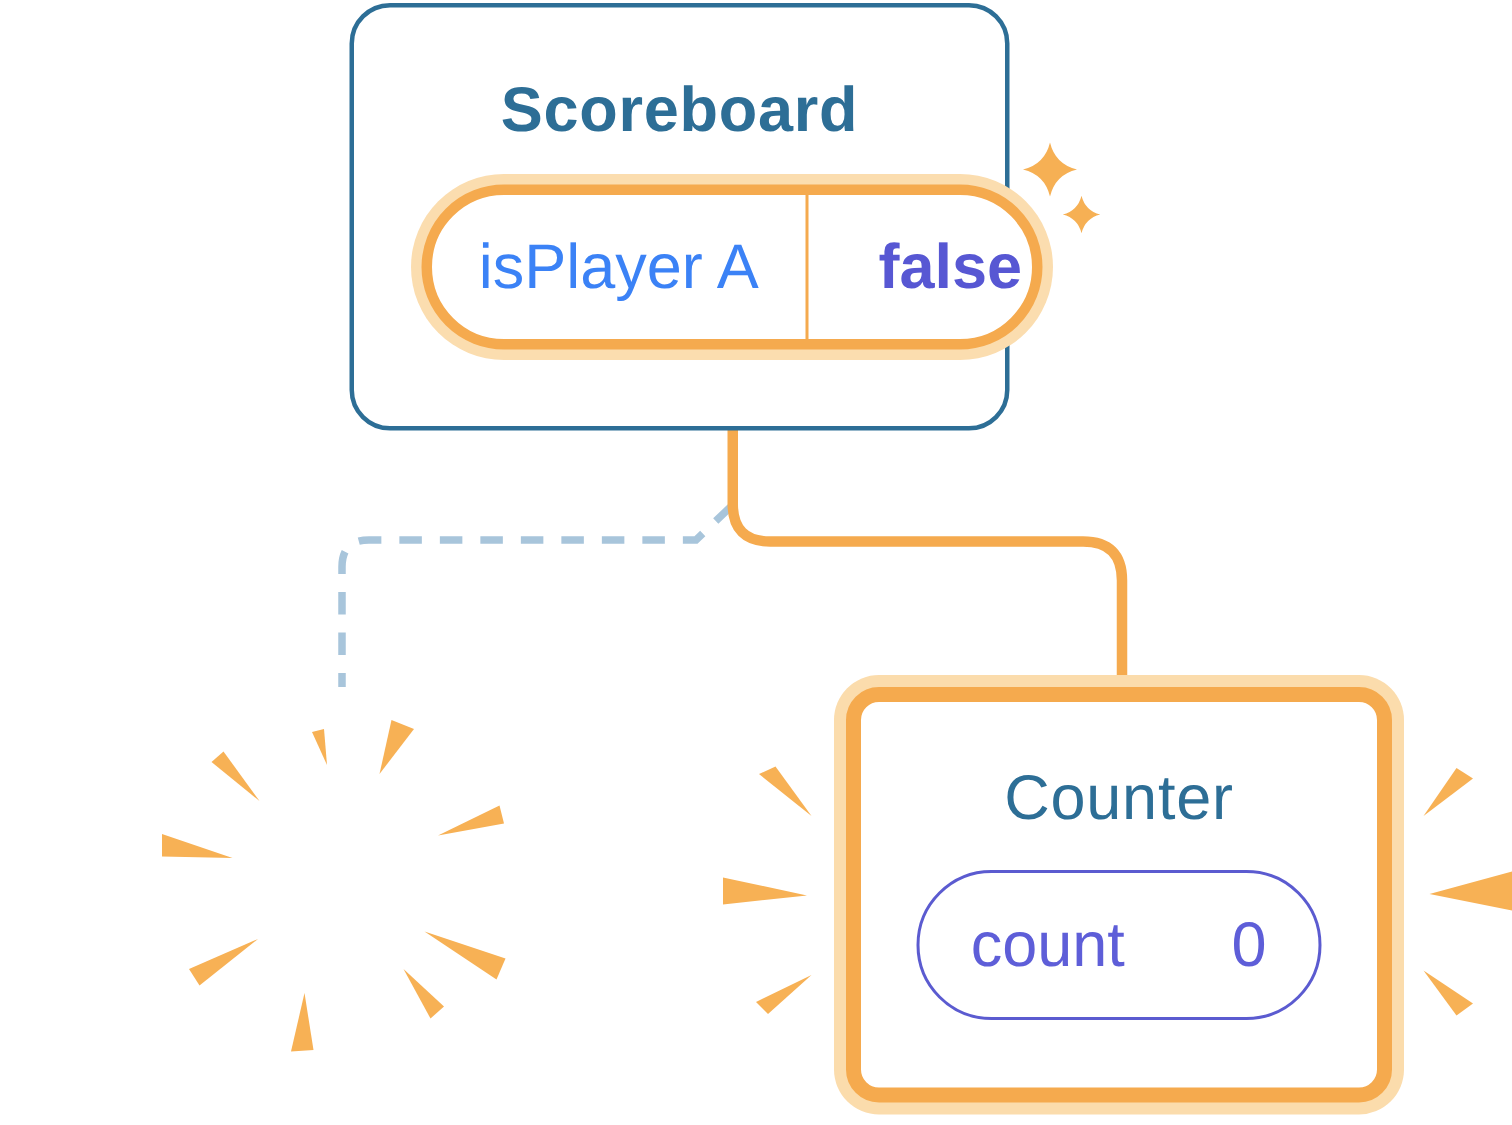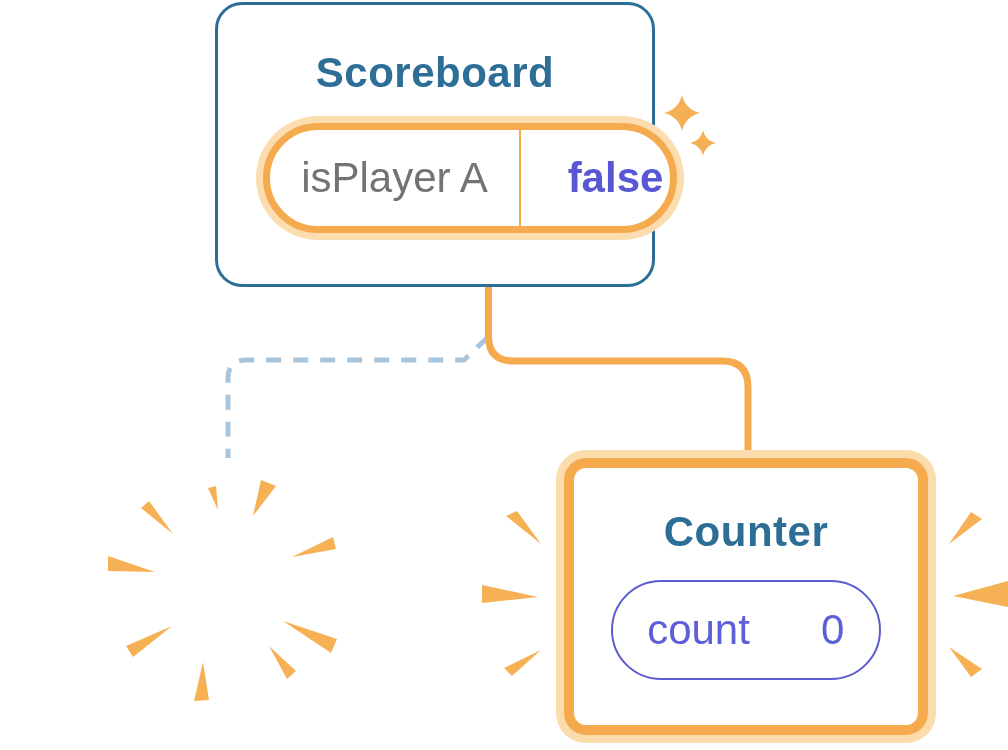--- a/index.html
+++ b/index.html
@@ -5,56 +5,56 @@
   html,body{margin:0;padding:0;background:#ffffff;}
   .stage{
     position:relative;width:1008px;height:750px;overflow:hidden;
     font-family:"Liberation Sans", sans-serif;background:#ffffff;
   }
   .layer{position:absolute;left:0;top:0;width:1008px;height:750px;}
   .z1{z-index:1}.z2{z-index:2}
 
   
   .card{
-    position:absolute;left:215px;top:2px;width:440px;height:285px;
+    position:absolute;left:233px;top:2px;width:440px;height:285px;
     box-sizing:border-box;background:#ffffff;
     border:3px solid #2D6E96;border-radius:27px;z-index:2;
   }
   .card-title{
     position:absolute;top:44px;left:0;width:100%;text-align:center;
     font-size:42px;font-weight:600;color:#2D6E96;letter-spacing:0.5px;
   }
   .pill{
     position:absolute;left:45px;top:118px;width:414px;height:110px;
     box-sizing:border-box;background:#ffffff;
     border:7px solid #F5AA4E;border-radius:999px;
     box-shadow:0 0 0 7px #FBDDAF;
     display:flex;align-items:stretch;overflow:hidden;
   }
   .pill .cell{display:flex;align-items:center;justify-content:center;
-    font-size:42px;color:#737373;}
+    font-size:42px;color:#3b82f6;}
   .pill .cell.key{width:249px;}
   .pill .cell.val{flex:1;font-weight:700;color:#5757D3;padding-left:40px;}
   .pill .divider{width:2px;background:#F5AA4E;}
 
   .sparkles{position:absolute;left:428px;top:73px;width:86px;height:90px;overflow:visible;}
 
   
   .counter-outer{
     position:absolute;left:556px;top:450px;width:380px;height:293px;
     box-sizing:border-box;background:#FBDCAC;border-radius:30px;padding:8px;z-index:2;
   }
   .counter-inner{
     box-sizing:border-box;width:100%;height:100%;
     border:10px solid #F5AA4E;border-radius:22px;background:#ffffff;
     position:relative;
   }
   .counter-title{
     position:absolute;top:40px;left:0;width:100%;text-align:center;
-    font-size:42px;font-weight:700;color:#2D6E96;letter-spacing:0.5px;
+    font-size:42px;font-weight:400;color:#2D6E96;letter-spacing:0.5px;
   }
   .counter-pill{
     position:absolute;left:50%;transform:translateX(-50%);top:112px;
     width:270px;height:100px;box-sizing:border-box;background:#ffffff;
     border:2.5px solid #5B5BD0;border-radius:999px;
     display:flex;align-items:center;overflow:hidden;
   }
   .counter-pill .cell{display:flex;align-items:center;justify-content:center;
     font-size:42px;color:#5E5ED8;}
   .counter-pill .cell.key{width:171px;}

